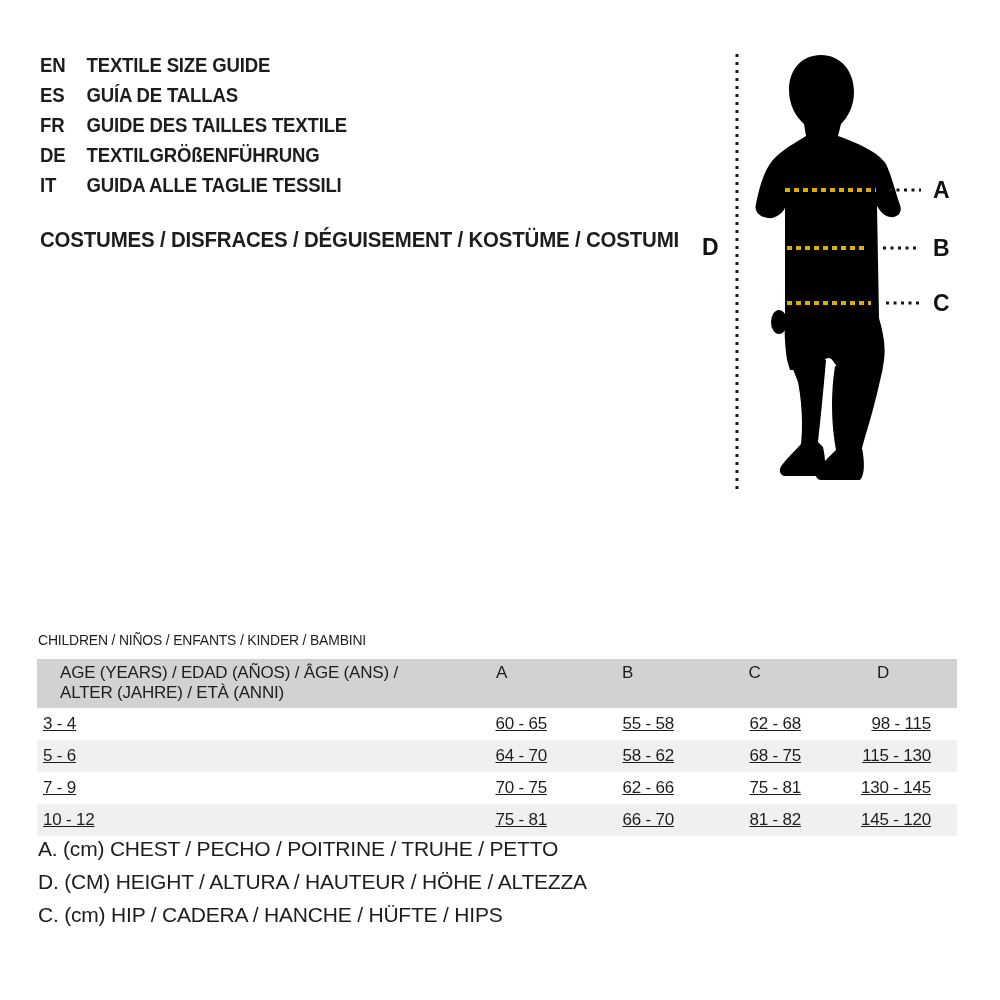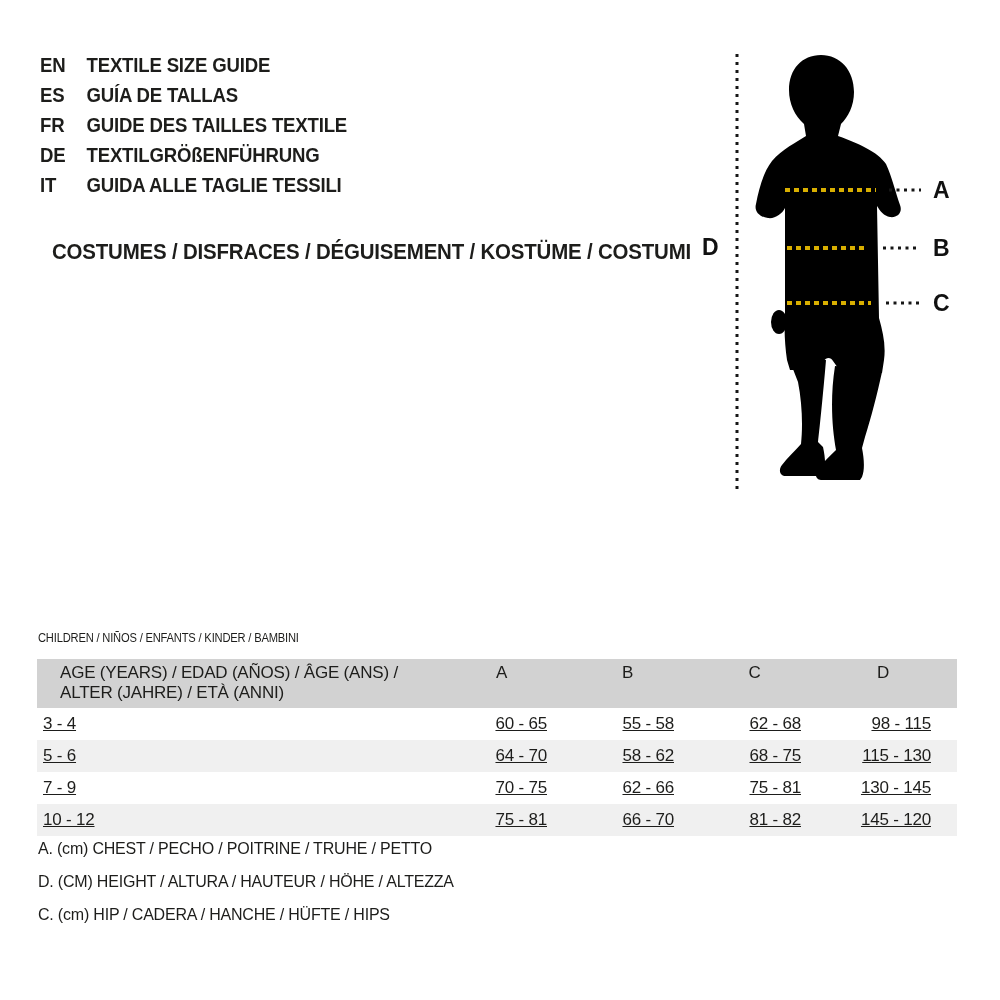--- a/index.html
+++ b/index.html
@@ -8,47 +8,47 @@
     font-family:"Liberation Sans", sans-serif; color:#1d1d1b; overflow:hidden;
   }
   .cond { transform:scaleX(.93); transform-origin:0 0; display:inline-block; white-space:nowrap; }
 
   
   .lang-list { position:absolute; left:40px; top:50px; }
   .lang-row { display:flex; height:30px; align-items:center; font-size:20px; font-weight:bold; letter-spacing:-0.2px; }
   .lang-code { width:50px; flex:0 0 50px; }
 
   
-  .category { position:absolute; left:40px; top:227px; margin:12px; font-size:22px; font-weight:bold; letter-spacing:-0.2px; }
+  .category { position:absolute; left:40px; top:227px; margin:0; font-size:22px; font-weight:bold; letter-spacing:-0.2px; }
 
   
   .figure { position:absolute; left:690px; top:30px; width:310px; height:480px; }
   .figure text { font-family:"Liberation Sans", sans-serif; font-weight:bold; font-size:23px; fill:#111111; }
 
   
-  .section-title { position:absolute; left:38px; top:631px; margin:0; font-size:12px; font-weight:normal; letter-spacing:-0.2px; }
+  .section-title { position:absolute; left:38px; top:631px; margin:0; font-size:15px; font-weight:normal; letter-spacing:-0.2px; }
   .size-table { position:absolute; left:37px; top:659px; width:920px; font-size:17px; letter-spacing:-0.2px; }
   .thead {
     display:grid; grid-template-columns:385px 125px 127px 127px 156px;
     background:#d2d2d2; padding:4px 0 5px 17px; line-height:20px;
   }
   .age-hdr { padding-left:6px; }
   .age-hdr span { display:block; white-space:nowrap; }
   .col-head { text-align:center; }
   .col-head.d, .cell-val.d { padding-right:26px; }
   .trow {
     display:grid; grid-template-columns:385px 125px 127px 127px 156px;
     height:32px; align-items:center;text-decoration:underline;
   }
   .tbody .trow:nth-child(even) { background:#f0f0f0; }
   .cell-age { padding-left:6px; }
   .cell-val { text-align:right; }
 
   
-  .legend { position:absolute; left:38px; top:832px; font-size:16px; line-height:33px; letter-spacing:-0.2px; }
+  .legend { position:absolute; left:38px; top:832px; font-size:21px; line-height:33px; letter-spacing:-0.2px; }
 </style>
 </head>
 <body>
 
 <div class="page">
 
   <section class="lang-list">
     <div class="lang-row cond">
       <span class="lang-code">EN</span>
       <span class="lang-label">TEXTILE SIZE GUIDE</span>

